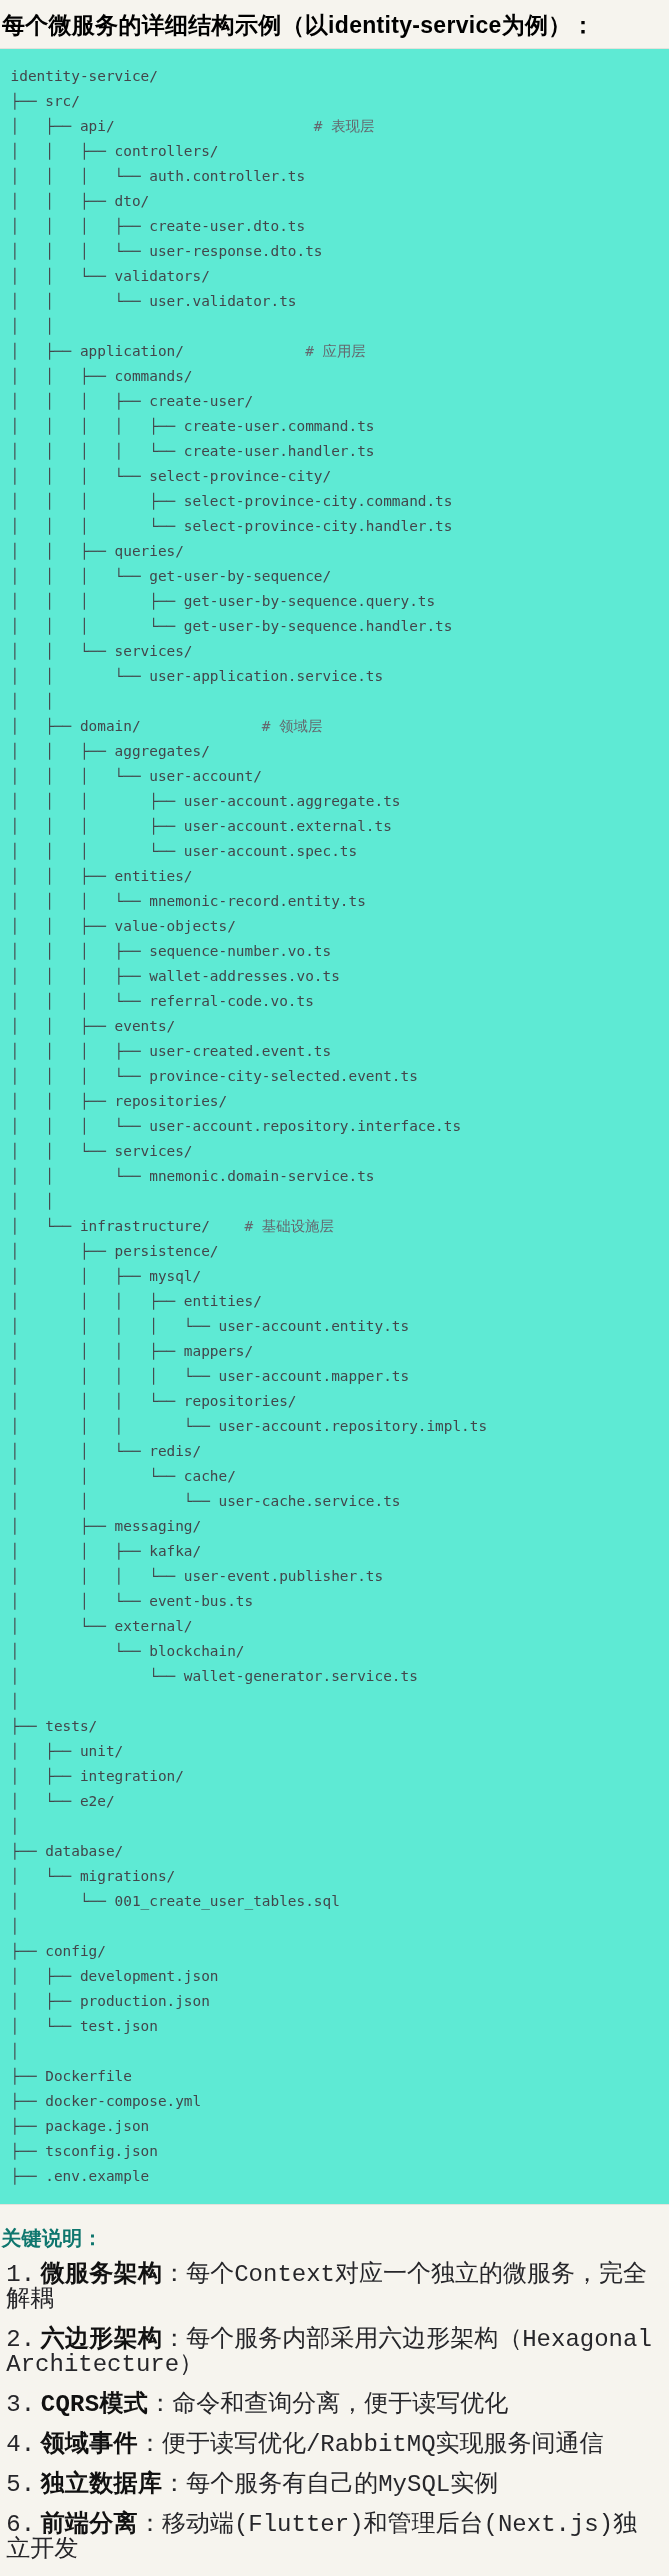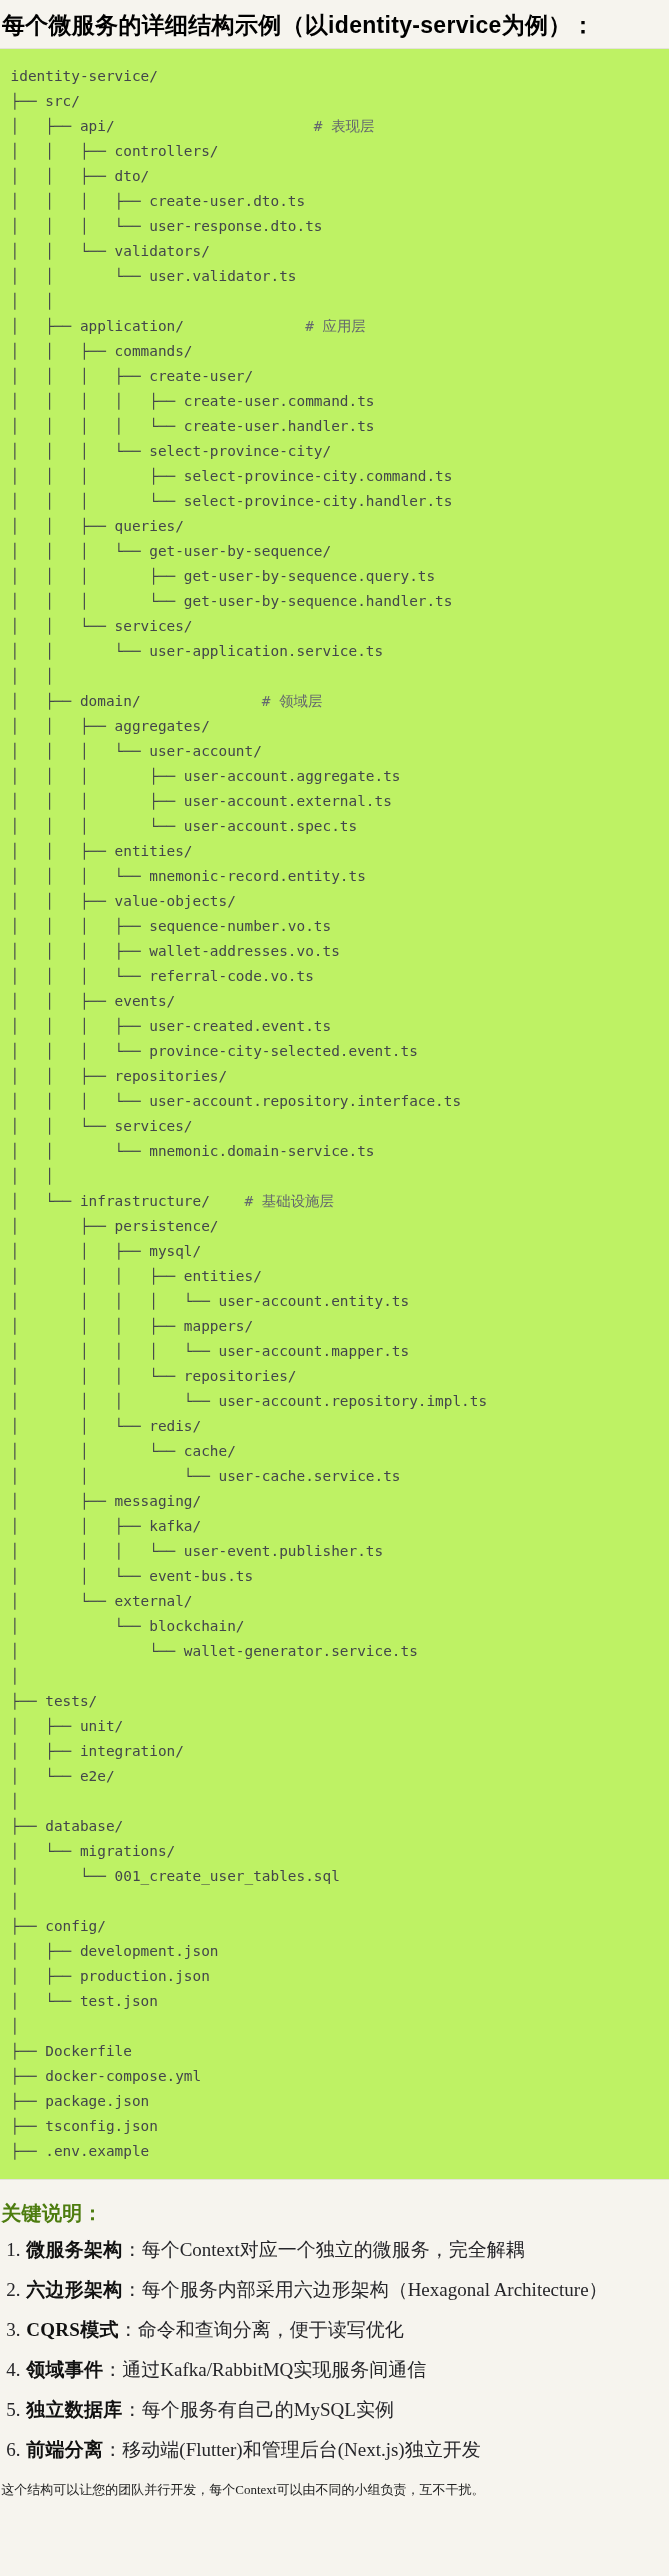--- a/index.html
+++ b/index.html
@@ -17,21 +17,21 @@
     font-weight:700;
     color:#000000;
     margin:0;
     padding:11.3px 8.8px 0 1.9px;
     line-height:29px;
     letter-spacing:0.3px;
   }
 
   .code-block{
     margin-top:8.1px;
-    background:#bef264;
+    background:#5eead4;
     border-top:0.6px solid #e4e2db;
     border-bottom:0.6px solid #e4e2db;
     padding:15px 0 15px 10.6px;
     overflow:hidden;
   }
   .tree-line{
     font-family:"DejaVu Sans Mono", monospace;
     font-size:14.4px;
     line-height:25px;
     white-space:pre;
@@ -39,35 +39,36 @@
   }
   .tree-line .comment{
     color:#64686e;
   }
 
   .notes{padding:0 8.8px 0 1.3px;}
   h2.notes-heading{
     font-family:"Liberation Sans", sans-serif;
     font-size:20px;
     font-weight:700;
-    color:#4d7c0f;
+    color:#0f766e;
     margin:20px 0 0 0;
     line-height:27.5px;
     letter-spacing:0.3px;
   }
   ol.notes-list{
     list-style:none;
     margin:8.8px 0 0 0;
     padding:0 0 0 5px;
   }
   ol.notes-list li{
-    font-size:19px;
+    font-size:24px;
     line-height:25px;
     margin:0 0 15px 0;
     color:#26262a;
+    font-family:Liberation Mono, monospace;
   }
   ol.notes-list .num{
     margin-right:5.6px;
   }
   ol.notes-list strong{
     font-weight:700;
     color:#111111;
     letter-spacing:0.3px;
   }
   p.closing{
@@ -83,20 +84,21 @@
 <div class="page">
 
   <h1 class="title">每个微服务的详细结构示例（以identity-service为例）：</h1>
 
   <div class="code-block">
     <div>
         <div class="tree-line">identity-service/</div>
         <div class="tree-line">├── src/</div>
         <div class="tree-line">│   ├── api/                       <span class="comment"># 表现层</span></div>
         <div class="tree-line">│   │   ├── controllers/</div>
+        <div class="tree-line">│   │   │   └── auth.controller.ts</div>
         <div class="tree-line">│   │   ├── dto/</div>
         <div class="tree-line">│   │   │   ├── create-user.dto.ts</div>
         <div class="tree-line">│   │   │   └── user-response.dto.ts</div>
         <div class="tree-line">│   │   └── validators/</div>
         <div class="tree-line">│   │       └── user.validator.ts</div>
         <div class="tree-line">│   │</div>
         <div class="tree-line">│   ├── application/              <span class="comment"># 应用层</span></div>
         <div class="tree-line">│   │   ├── commands/</div>
         <div class="tree-line">│   │   │   ├── create-user/</div>
         <div class="tree-line">│   │   │   │   ├── create-user.command.ts</div>
@@ -180,21 +182,21 @@
       <li>
         <span class="num">1.</span><strong>微服务架构</strong><span>：每个Context对应一个独立的微服务，完全解耦</span>
       </li>
       <li>
         <span class="num">2.</span><strong>六边形架构</strong><span>：每个服务内部采用六边形架构（Hexagonal Architecture）</span>
       </li>
       <li>
         <span class="num">3.</span><strong>CQRS模式</strong><span>：命令和查询分离，便于读写优化</span>
       </li>
       <li>
-        <span class="num">4.</span><strong>领域事件</strong><span>：通过Kafka/RabbitMQ实现服务间通信</span>
+        <span class="num">4.</span><strong>领域事件</strong><span>：便于读写优化/RabbitMQ实现服务间通信</span>
       </li>
       <li>
         <span class="num">5.</span><strong>独立数据库</strong><span>：每个服务有自己的MySQL实例</span>
       </li>
       <li>
         <span class="num">6.</span><strong>前端分离</strong><span>：移动端(Flutter)和管理后台(Next.js)独立开发</span>
       </li>
     </ol>
 
     <p class="closing">这个结构可以让您的团队并行开发，每个Context可以由不同的小组负责，互不干扰。</p>

